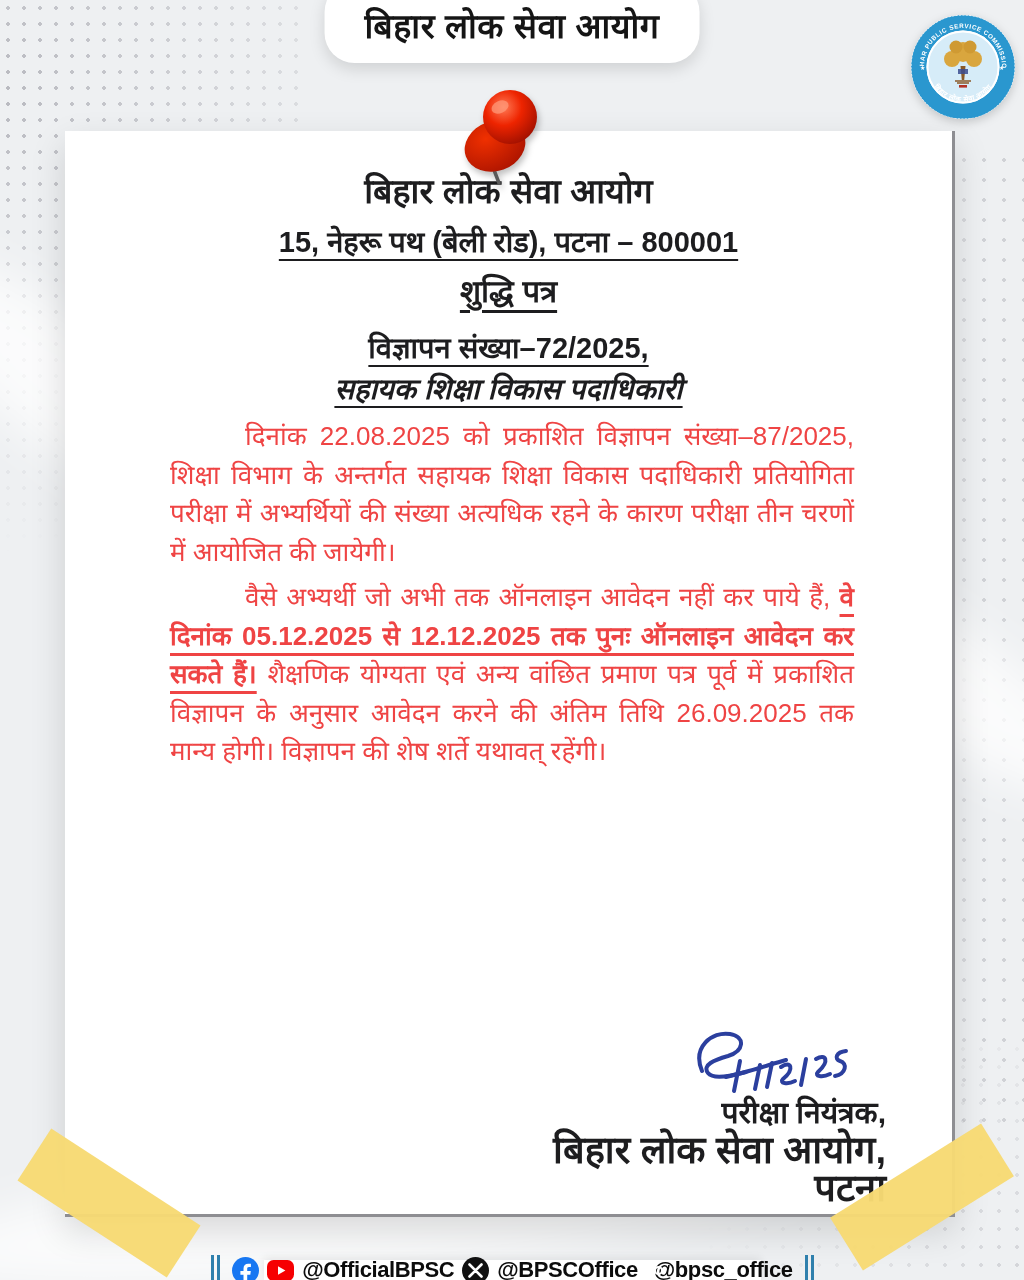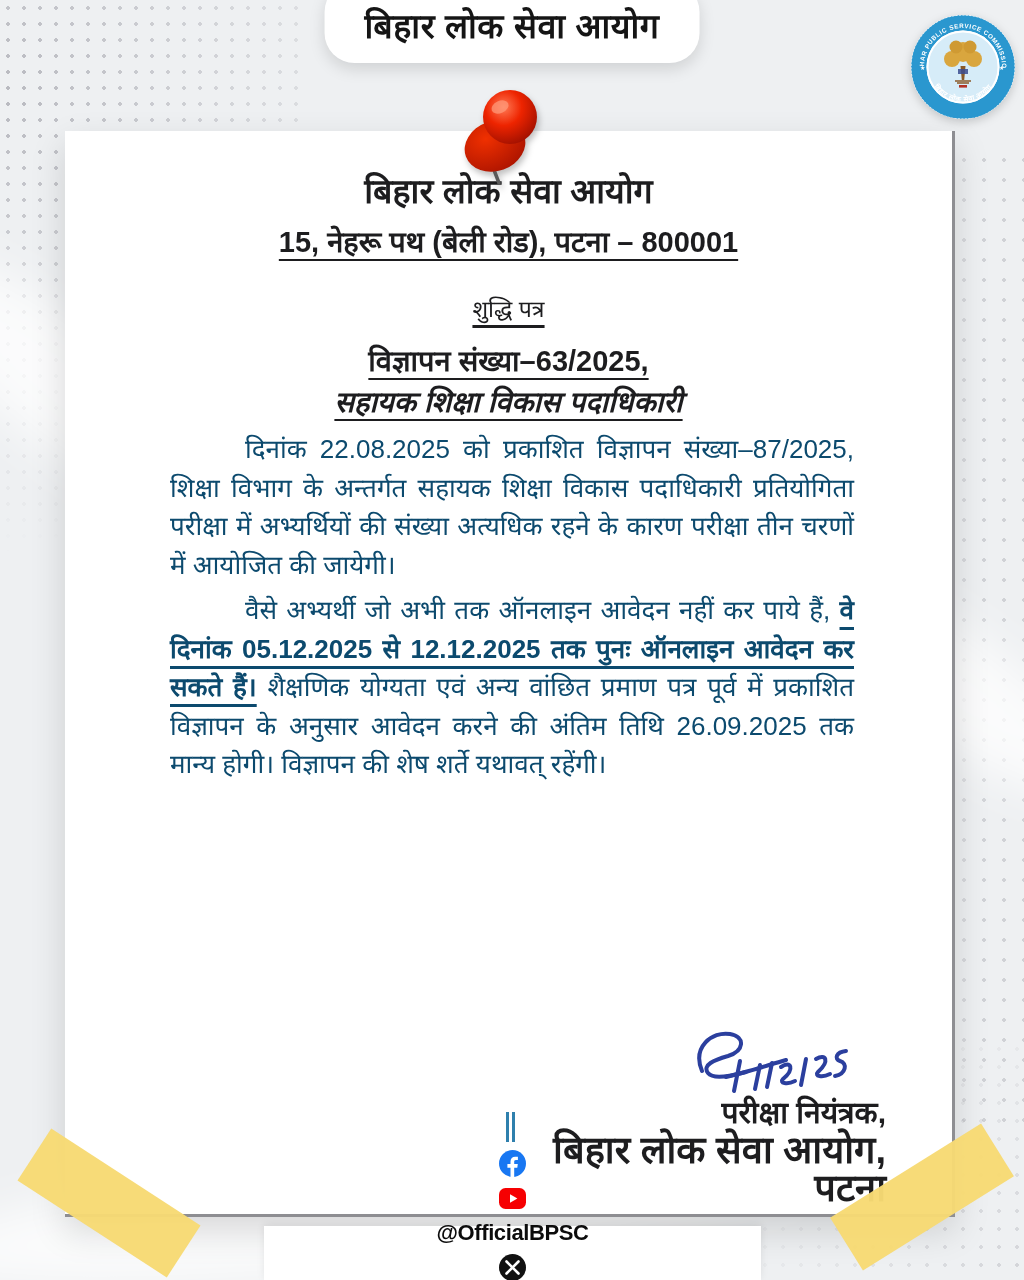--- a/index.html
+++ b/index.html
@@ -57,30 +57,30 @@
     position:absolute;left:65px;top:131px;width:890px;height:1086px;
     background:#ffffff;z-index:2;
     border-right:3px solid #8e8e92;border-bottom:3px solid #8e8e92;
     box-shadow:0 14px 34px rgba(0,0,0,.14);
     box-sizing:border-box;
   }
   .doc-head{text-align:center;padding-top:40px;}
   .org-name{font-size:34px;font-weight:800;line-height:40px;}
   .org-address{font-size:29px;font-weight:700;margin-top:10px;
     text-decoration:underline;text-decoration-thickness:2px;text-underline-offset:7px;}
-  .subject{font-size:23px;font-weight:400;margin-top:32px;display:inline-block;
+  .subject{font-size:31px;font-weight:700;margin-top:9px;display:inline-block;
     text-decoration:underline;text-decoration-thickness:2.5px;text-underline-offset:8px;}
   .advert1{font-size:29px;font-weight:700;margin-top:16px;
     text-decoration:underline;text-decoration-thickness:2px;text-underline-offset:7px;}
   .advert2{font-size:29px;font-weight:700;margin-top:2px;
     text-decoration:underline;text-decoration-thickness:2px;text-underline-offset:7px;font-style:italic;}
   .doc-body{margin:10px 98px 0 105px;}
   .doc-body p{
     margin:7px 0 0 0;font-size:26px;line-height:38.5px;
-    text-align:justify;text-indent:75px;color:#0c4a6e;
+    text-align:justify;text-indent:75px;color:#ef4444;
   }
   .bold-u{
     font-weight:800;
     text-decoration:underline;text-decoration-thickness:2.5px;text-underline-offset:8px;
   }
   .bold-seg{font-weight:800;}
 
   
   .signature-area{position:absolute;top:896px;right:66px;width:370px;text-align:right;}
   .signature-svg{display:block;margin:0 28px 0 auto;}
@@ -91,24 +91,23 @@
   .pushpin{position:absolute;left:452px;top:86px;z-index:4;
     filter:drop-shadow(2px 4px 3px rgba(0,0,0,.25));}
 
   
   .tape{position:absolute;width:178px;height:62px;background:#f7da74;z-index:3;opacity:.97;}
   .tape-left{left:20px;top:1172px;transform:rotate(33deg);}
   .tape-right{left:833px;top:1166px;transform:rotate(-32deg);}
 
   
   .footer-bar{
-    position:absolute;left:264px;bottom:0;width:497px;height:54px;background:#fff;z-index:6;
+    position:absolute;left:264px;bottom:0;width:497px;height:20px;background:#fff;z-index:6;
     display:flex;align-items:center;justify-content:center;gap:8px;
     box-shadow:0 -2px 8px rgba(0,0,0,.08);
-    flex-direction:column;
   }
   .vlines{width:9px;height:30px;flex:0 0 auto;
     background:linear-gradient(90deg,#2f80ad 0 3px,transparent 3px 6px,#2f80ad 6px 9px);}
   .vlines.left{margin-right:4px;}
   .vlines.right{margin-left:4px;}
   .handle{font-size:22px;font-weight:800;color:#0c0c0c;letter-spacing:-.4px;white-space:nowrap;}
   .sicon{width:27px;height:27px;flex:0 0 auto;display:block;}
   .ig-icon{
     position:relative;width:26px;height:26px;border-radius:7px;
     background:radial-gradient(circle at 28% 115%, #fdd075 0%, #fa4f38 42%, #d62f86 62%, #9036b2 80%, #515ecf 100%);
@@ -159,21 +158,21 @@
     <rect x="48" y="55" width="10" height="5" fill="#3b4d91" opacity=".85"></rect>
     <rect x="49" y="71" width="8" height="2.6" fill="#b33327"></rect>
   </g>
 </svg>
 
 <div class="paper">
   <div class="doc-head">
     <div class="org-name">बिहार लोक सेवा आयोग</div>
     <div class="org-address">15, नेहरू पथ (बेली रोड),  पटना – 800001</div>
     <div><span class="subject">शुद्धि पत्र</span></div>
-    <div class="advert1">विज्ञापन संख्या–63/2025,</div>
+    <div class="advert1">विज्ञापन संख्या–72/2025,</div>
     <div class="advert2">सहायक शिक्षा विकास पदाधिकारी</div>
   </div>
 
   <div class="doc-body">
     <p>दिनांक 22.08.2025 को प्रकाशित विज्ञापन संख्या–87/2025, शिक्षा विभाग के अन्तर्गत सहायक शिक्षा विकास पदाधिकारी प्रतियोगिता परीक्षा में अभ्यर्थियों की संख्या अत्यधिक रहने के कारण परीक्षा तीन चरणों में आयोजित की जायेगी।</p>
     <p><span>वैसे अभ्यर्थी जो अभी तक ऑनलाइन आवेदन नहीं कर पाये हैं, </span><span class="bold-u">वे दिनांक 05.12.2025 से 12.12.2025 तक पुनः ऑनलाइन आवेदन कर सकते हैं।</span><span> शैक्षणिक योग्यता एवं अन्य वांछित प्रमाण पत्र पूर्व में प्रकाशित विज्ञापन के अनुसार आवेदन करने की अंतिम तिथि 26.09.2025 तक मान्य होगी। विज्ञापन की शेष शर्ते यथावत् रहेंगी।</span></p>
   </div>
 
   <div class="signature-area">
     <svg class="signature-svg" width="170" height="68" viewBox="0 0 170 68">

